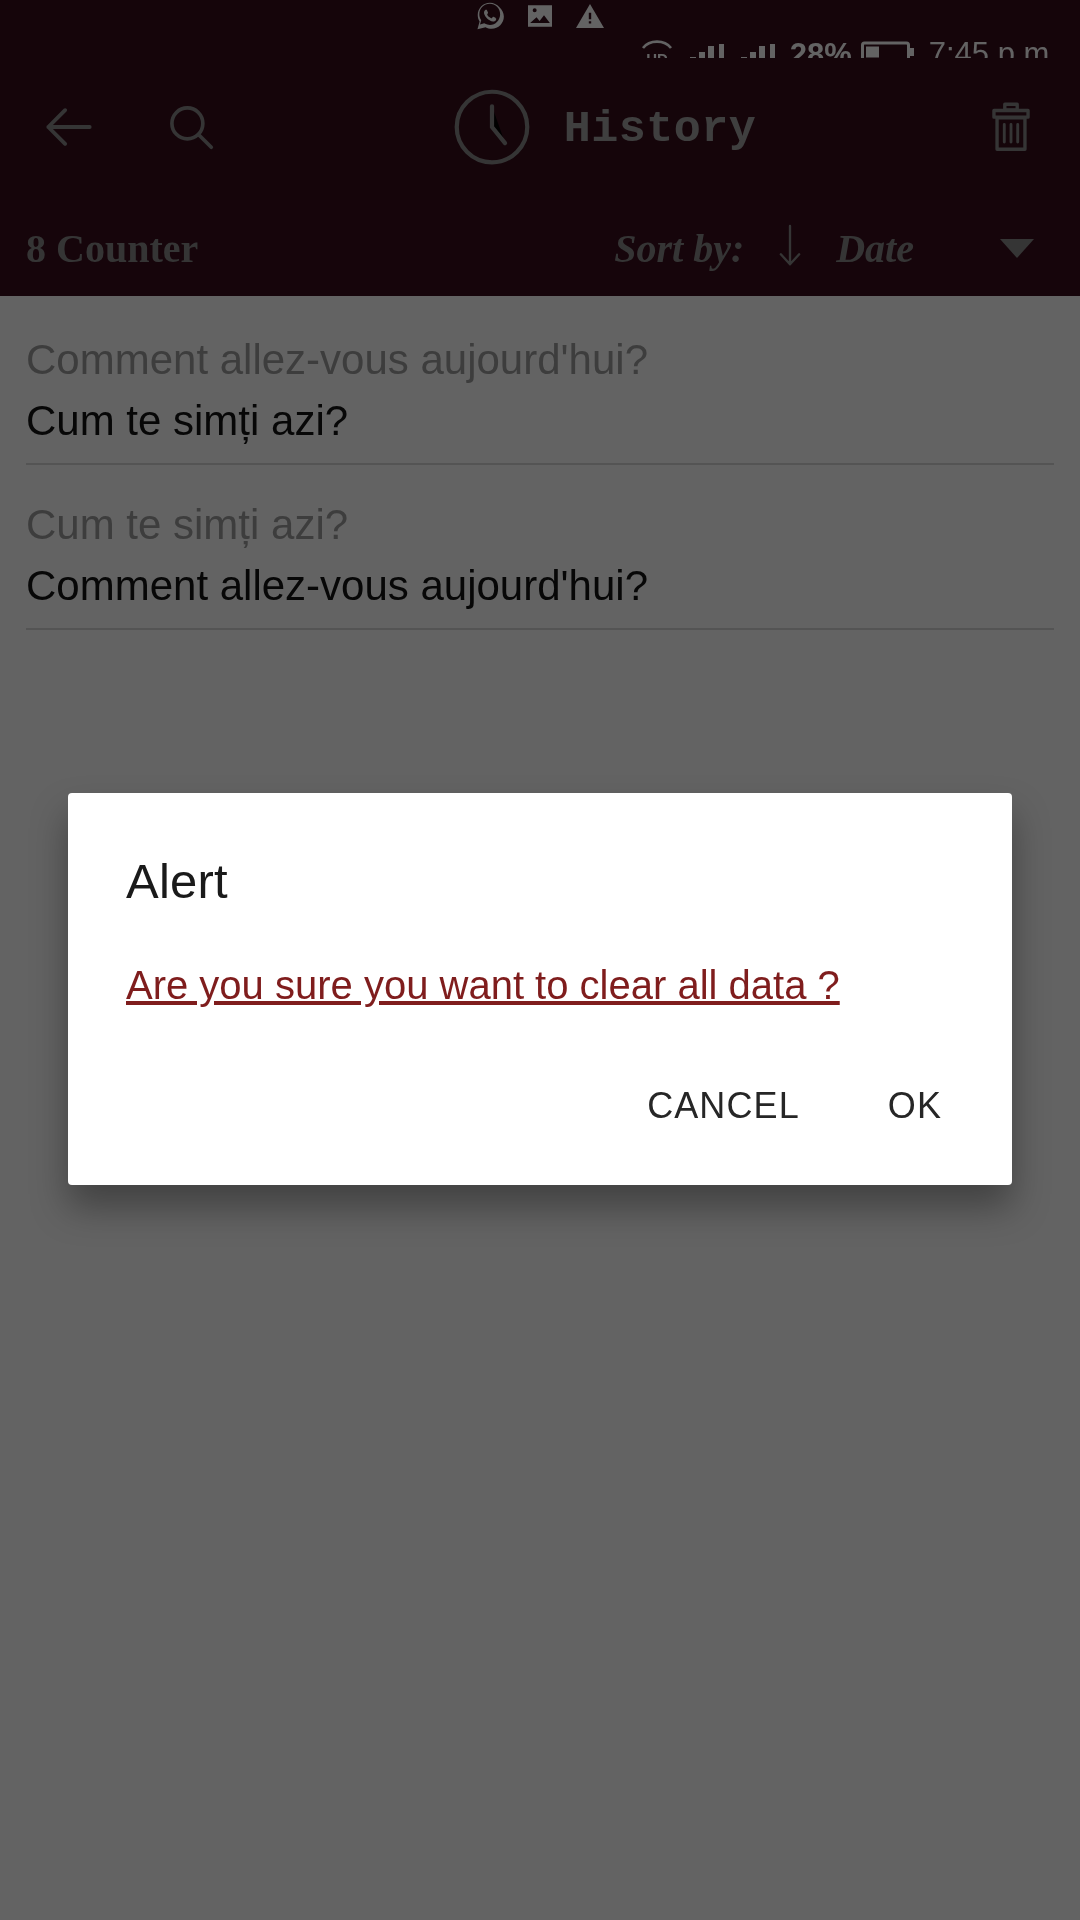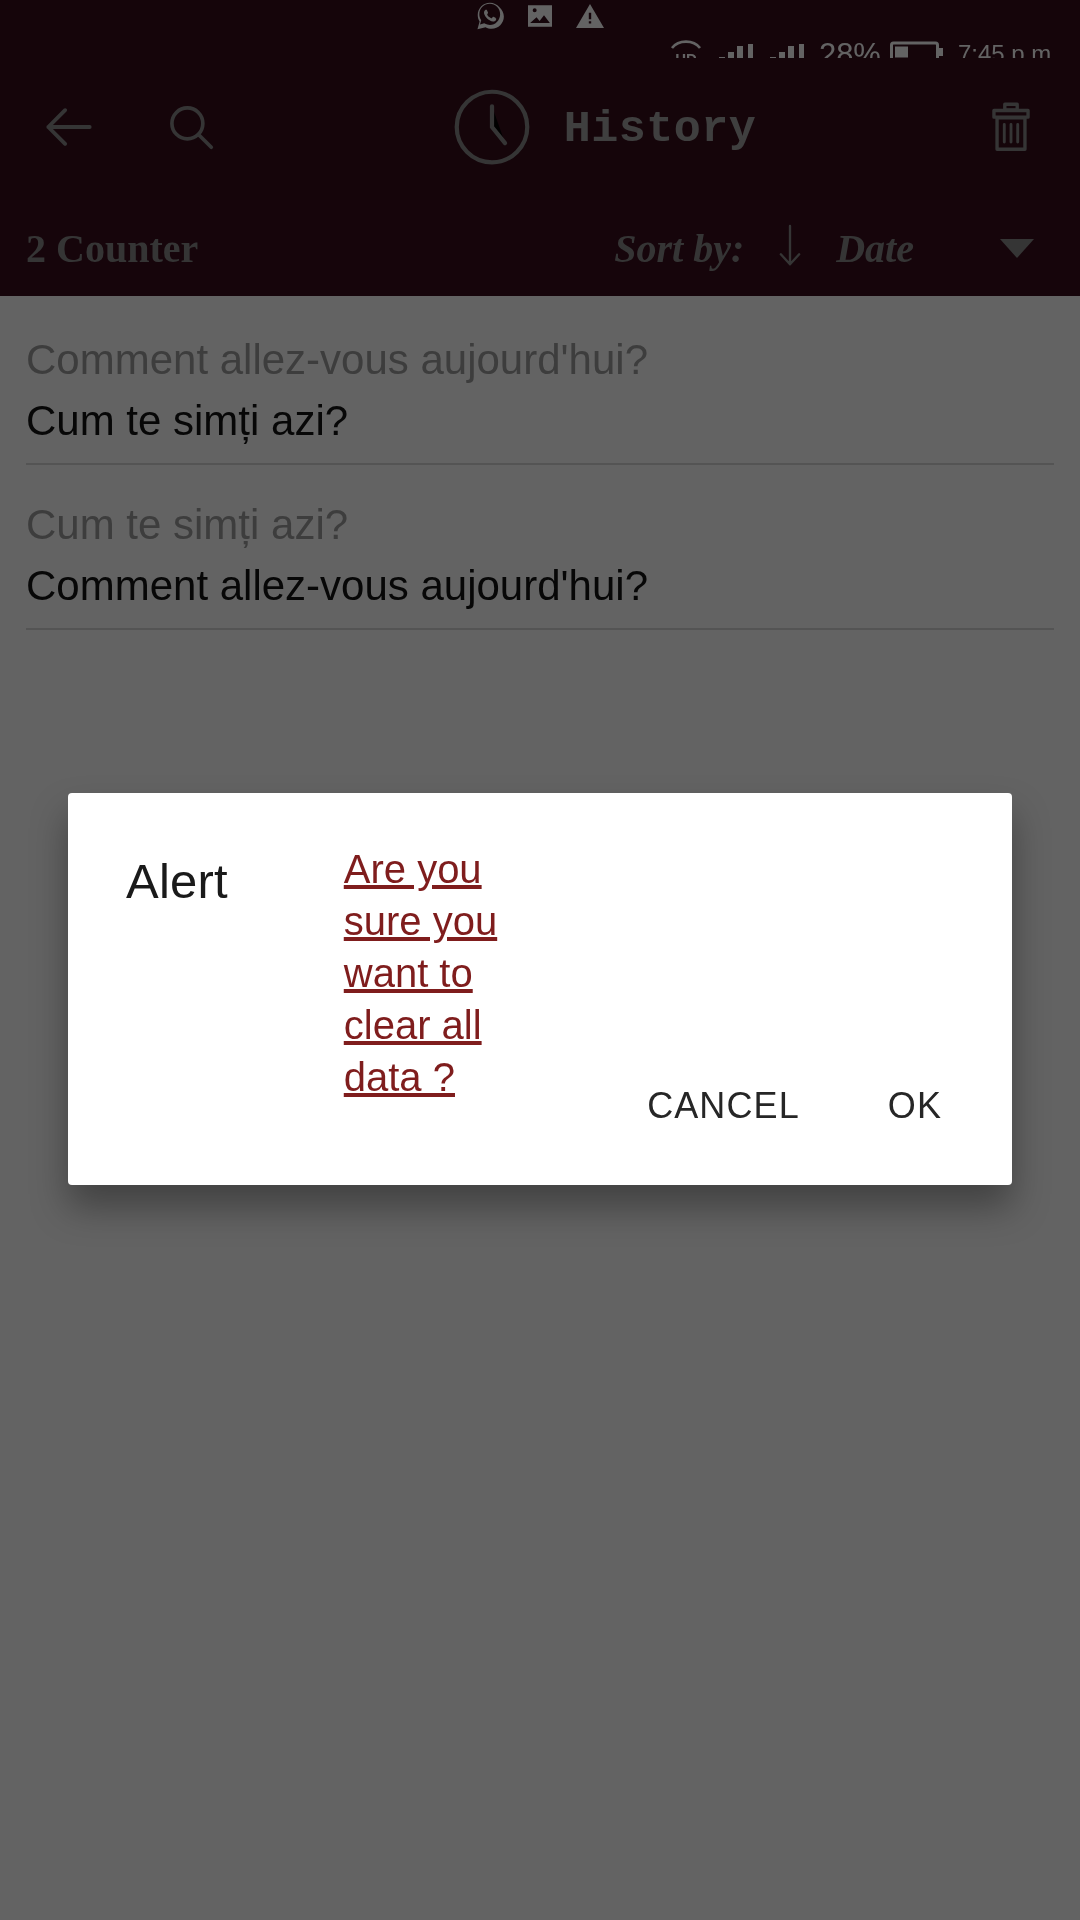--- a/index.html
+++ b/index.html
@@ -41,28 +41,28 @@
   }
   .status-right {
     margin-left: auto;
     display: flex;
     align-items: center;
     gap: 9px;
   }
   .sb-icon { display: block; }
   .status-text {
     font-size: 31px;
-    font-weight: 400;
+    font-weight: 700;
     color: #ffffff;
     letter-spacing: 0px;
     line-height: 1;
     white-space: nowrap;
   }
   .status-clock {
-    font-size: 24px;
+    font-size: 31px;
     color: #ffffff;
     white-space: nowrap;
     margin-left: 3px;
   }
 
   
   .toolbar {
     position: relative;
     height: 142px;
     background: #370E1C;
@@ -171,20 +171,21 @@
   #dialog {
     position: absolute;
     left: 68px;
     top: 793px;
     width: 944px;
     height: 392px;
     background: #FFFFFF;
     border-radius: 4px;
     box-shadow: 0 22px 36px rgba(0,0,0,0.34);
     display: flex;
+    flex-direction: column;
   }
   .dlg-title {
     font-size: 49px;
     color: #1A1A1A;
     padding: 60px 58px 0 58px;
     letter-spacing: 0.2px;
   }
   .dlg-message {
     font-size: 40px;
     color: #7f1d1d;
@@ -315,21 +316,21 @@
           <path fill="none" stroke="#8A8A8A" stroke-width="1.3" stroke-linejoin="round" d="M9.6 3.2h4.8v2.2H9.6z"></path>
           <path fill="none" stroke="#8A8A8A" stroke-width="1.3" stroke-linejoin="round" d="M5.4 5.6h13.2v2.6H5.4z"></path>
           <path fill="none" stroke="#8A8A8A" stroke-width="1.3" stroke-linejoin="round" d="M6.6 8.4h10.8v12.2H6.6z"></path>
           <path stroke="#8A8A8A" stroke-width="1.1" stroke-linecap="round" d="M9.4 11v6.8M12 11v6.8M14.6 11v6.8"></path>
         </svg>
       </span>
     </div>
   </div>
 
   <div class="subheader">
-    <span class="counter-label">2 Counter</span>
+    <span class="counter-label">8 Counter</span>
     <div class="sort-wrap">
       <span class="sort-label">Sort by:</span>
       <span>
         <svg width="40" height="58" viewBox="0 0 24 30">
           <path fill="none" stroke="#8A8A8A" stroke-width="1.4" stroke-linecap="round" stroke-linejoin="round" d="M12 3v23m0 0 5.5-6M12 26l-5.5-6"></path>
         </svg>
       </span>
       <span class="sort-value">Date</span>
       <span class="caret-down"></span>
     </div>

